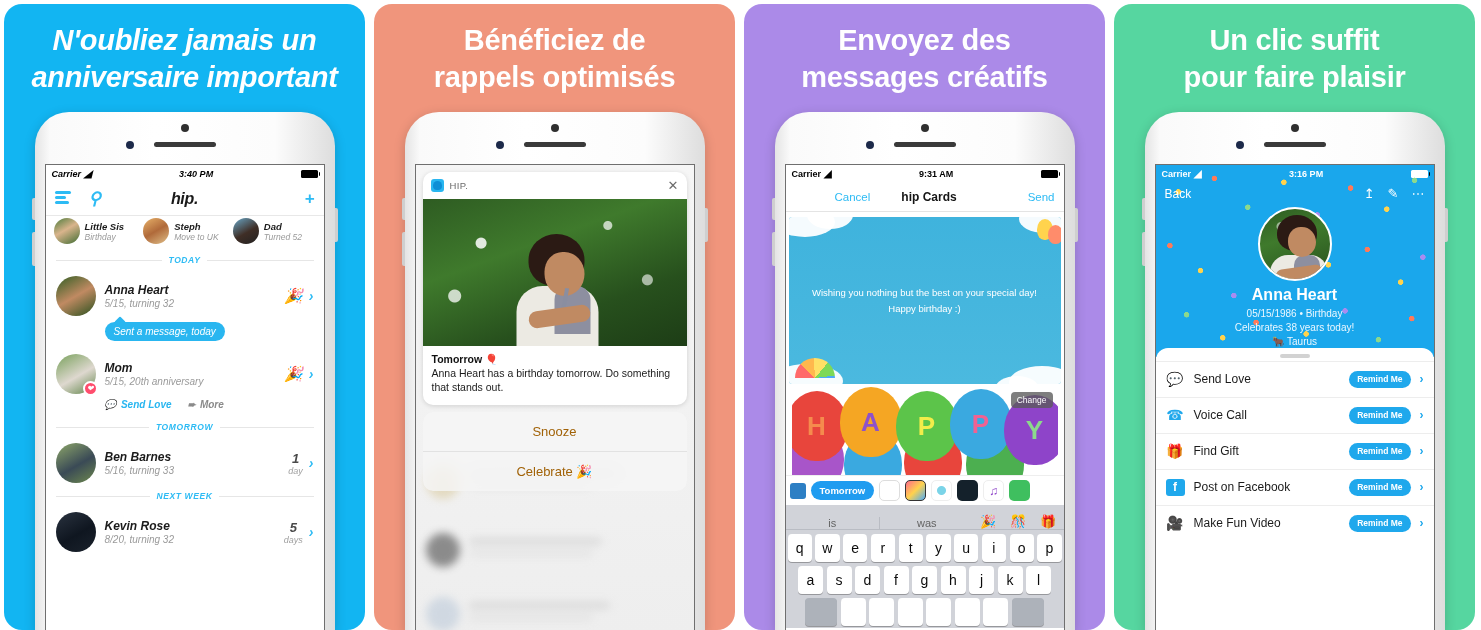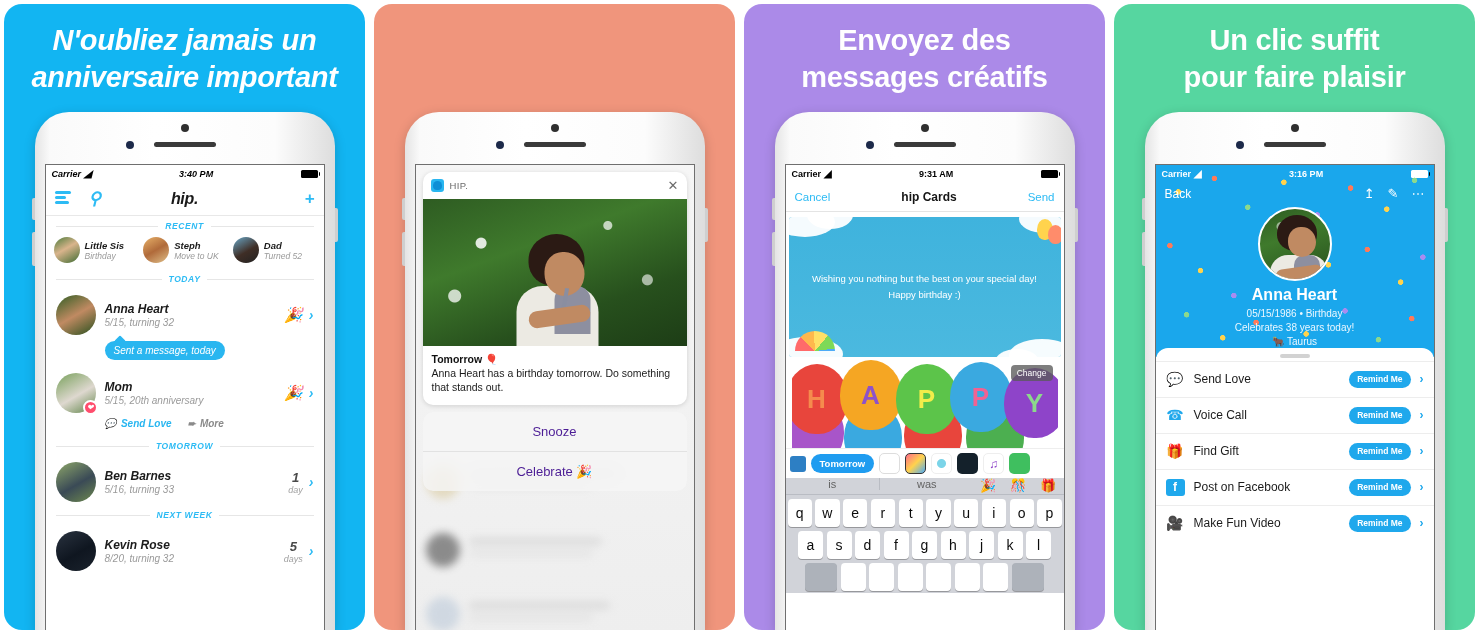--- a/index.html
+++ b/index.html
@@ -176,41 +176,41 @@
   .notif-img .vest{position:absolute;left:52px;top:52px;width:36px;height:48px;border-radius:14px 14px 0 0;background:#8d8fa0;}
   .notif-img .arm{position:absolute;left:26px;top:74px;width:62px;height:17px;border-radius:10px;background:#c08a62;transform:rotate(-8deg);}
   .notif-body { padding: 7px 9px 10px; }
   .notif-body .t { font-size: 10.5px; font-weight: bold; color: #111; }
   .notif-body .d { font-size: 10.5px; color: #1b1b1b; line-height: 1.33; margin-top: 1px; }
   .quick {
     margin: 7px 7px 0; border-radius: 10px; overflow: hidden;
     background: rgba(245,245,245,0.82);
     backdrop-filter: blur(6px);
   }
-  .quick .qa { text-align: center; padding: 12px 0; font-size: 13px; color: #4c1d95; }
+  .quick .qa { text-align: center; padding: 12px 0; font-size: 13px; color: #a16207; }
   .quick .qa + .qa { border-top: 1px solid rgba(0,0,0,0.08); }
   .blurbg {
     position: absolute; inset: 0;
     background: linear-gradient(180deg,#f6f6f6 0%,#eeeeee 100%);
   }
   .blurrow{position:absolute;left:10px;right:10px;display:flex;align-items:center;gap:9px;filter:blur(4px);opacity:0.55;}
   .blurrow .ba{width:34px;height:34px;border-radius:50%;}
   .blurrow .bt{flex:1;}
   .blurrow .bt i{display:block;height:7px;border-radius:4px;background:#c9c9c9;margin-bottom:5px;}
   .blurrow .bt i:nth-child(2){width:58%;background:#dcdcdc;}
 
   
   .navbar3 {
     display: flex; align-items: center; height: 30px; padding: 0 9px;
     border-bottom: 1px solid #e4e4e4; background: #fff; font-size: 11.5px;
   }
-  .navbar3 .l, .navbar3 .r { color: #2dbbf4; flex: 0 0 auto; }
+  .navbar3 .l, .navbar3 .r { color: #2dbbf4; flex: 0 0 auto; margin-left: 40px; }
   .navbar3 .c { flex: 1; text-align: center; font-weight: bold; color: #151515; font-size: 12px; }
   .cardarea {
-    margin: 5px 3px 0; height: 140px; border-radius: 3px; position: relative; overflow: hidden;
+    margin: 5px 3px 0; height: 167px; border-radius: 3px; position: relative; overflow: hidden;
     background: linear-gradient(180deg,#3fb3dd 0%,#4bb9df 100%);
   }
   .cloud{position:absolute;background:#fff;border-radius:50%;opacity:0.95;}
   .cardarea .msg {
     position: absolute; inset: 0; display: flex; align-items: center; justify-content: center;
     text-align: center; color: #fff; font-size: 9.5px; line-height: 1.65; padding: 0 22px;
     z-index: 3;
   }
   .balloons {
     margin: 3px 6px 0; height: 88px; position: relative; overflow: hidden; background:#fff;
@@ -221,21 +221,21 @@
     position:absolute; right:5px; top:5px; background:rgba(90,90,90,0.78); color:#fff;
     font-size:8.5px; padding:3px 6px; border-radius:4px; z-index:6;margin-left:28px;
   }
   .toolbar3 {
     display: flex; align-items: center; gap: 5px; padding: 4px 4px; background: #fff;
     border-top: 1px solid #eee;
   }
   .app-ico { width: 21px; height: 21px; border-radius: 5px; flex:0 0 auto;}
   .greetpill { background: #1f9cf0; color: #fff; font-size: 9.5px; font-weight: bold; padding: 4px 9px; border-radius: 11px; }
   .kbd { background: #d1d3d9; padding: 0 0 2px; }
-  .predict { display: flex; height: 17px; align-items: flex-start; border-bottom:1px solid #b9bcc3;}
+  .predict { display: flex; height: 25px; align-items: flex-end; border-bottom:1px solid #b9bcc3;}
   .predict .p { flex: 1; text-align: center; font-size: 11px; color: #636363; }
   .predict .p + .p { border-left: 1px solid #b9bcc3; }
   .predict .e { flex: 0 0 auto; width: 30px; text-align: center; font-size: 13px; }
   .krow { display: flex; justify-content: center; gap: 3.5px; padding: 4px 2px 0; }
   .key {
     width: 25px; height: 28px; background: #fff; border-radius: 4px;
     display: flex; align-items: center; justify-content: center;
     font-size: 14px; color: #0b0b0b; box-shadow: 0 1px 0 rgba(0,0,0,0.28);
   }
   .key.sp { background: #adb2ba; }
@@ -305,25 +305,20 @@
                 <i></i>
                 <i></i>
                 <i></i>
               </span>
             <span class="nav-icon">⚲</span>
           </div>
           <div class="brand">hip.</div>
           <div class="nav-right"><span class="nav-icon">+</span></div>
         </div>
 
-        <div class="sect">
-          <div class="ln"></div>
-            <span>RECENT</span>
-            <div class="ln"></div>
-        </div>
 
         <div class="recents">
           <div class="recent">
             <div class="av sm" style="background:linear-gradient(150deg,#4a7a3a,#d9b48c 45%,#3d6b31)"></div>
             <div class="rec-tx">
               <div class="n">Little Sis</div>
               <div class="s">Birthday</div>
             </div>
           </div>
           <div class="recent">
@@ -426,20 +421,22 @@
             </div>
             <span class="chev">›</span>
           </div>
         </div>
 
       </div>
     </div>
   </div>
 
   <div class="panel" id="p2" style="background: rgb(240, 149, 124);">
+    <div class="panel-title">Bénéficiez de
+rappels optimisés</div>
     <div class="phone" style="top:108px">
       <div class="phone-btn-l" style="top:86px;height:22px"></div>
       <div class="phone-btn-l" style="top:120px;height:34px"></div>
       <div class="phone-btn-r" style="top:96px;height:34px"></div>
       <div class="sensor"></div>
       <div class="camera"></div>
       <div class="earpiece"></div>
       <div class="screen">
         <div class="blurbg">
           <div class="blurrow" style="top:300px">

